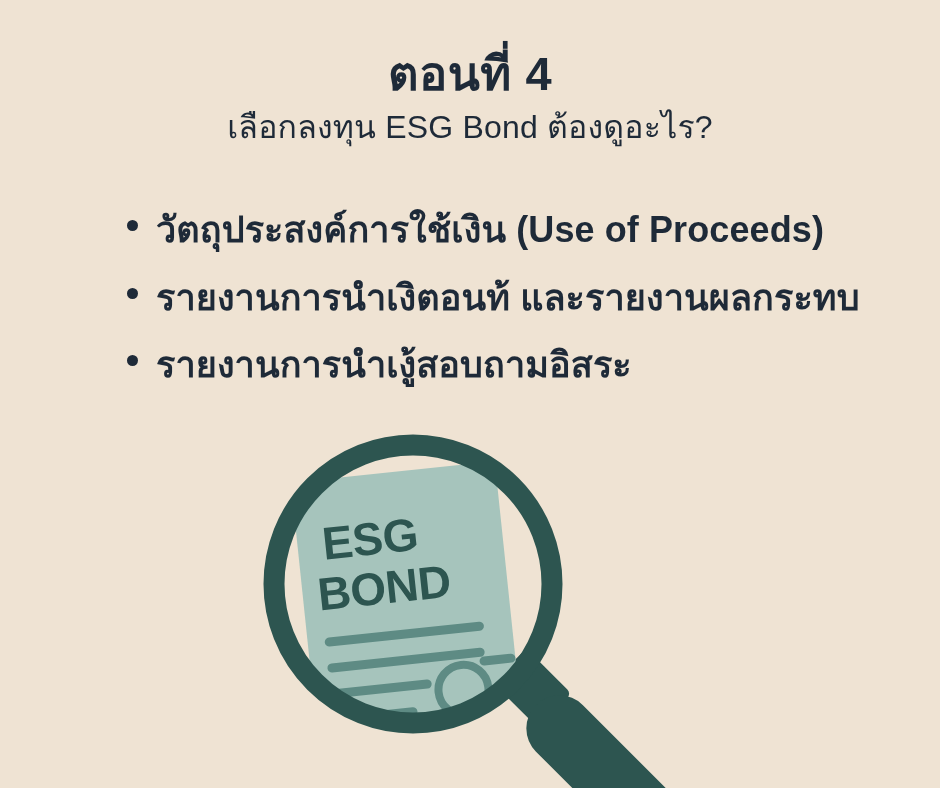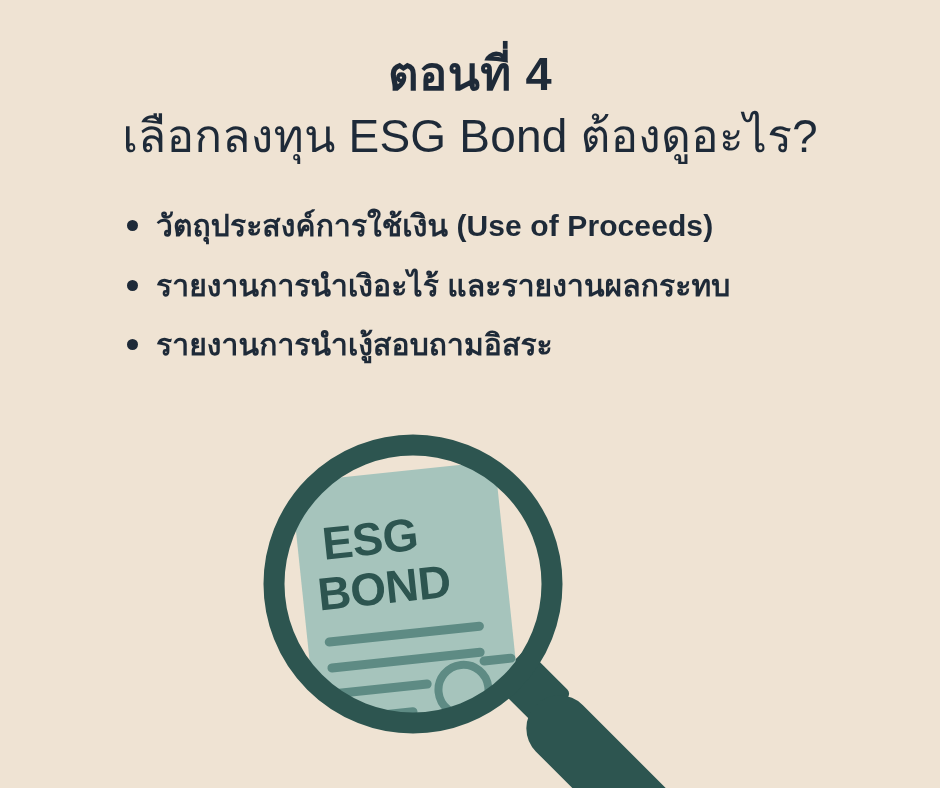--- a/index.html
+++ b/index.html
@@ -31,21 +31,21 @@
   }
   .title-line1 {
     font-size: 47px;
     font-weight: 700;
     color: #1E2A38;
     letter-spacing: 0.5px;
     line-height: 1.18;
     margin: 0;
   }
   .title-line2 {
-    font-size: 46px;
+    font-size: 32px;
     font-weight: 400;
     color: #1E2A38;
     line-height: 1.28;
     margin: 6px 0 6px 0;
     letter-spacing: 0.2px;
   }
 
   
   .bullets {
     position: absolute;
@@ -65,21 +65,21 @@
   .bullet-dot {
     position: absolute;
     left: 9px;
     top: 14px;
     width: 11px;
     height: 11px;
     border-radius: 50%;
     background: #1E2A38;
   }
   .bullet-text {
-    font-size: 30px;
+    font-size: 36px;
     font-weight: 700;
     color: #1E2A38;
     line-height: 1.32;
     letter-spacing: 0.1px;
     display: block;
   }
 
   
   .illustration {
     position: absolute;
@@ -111,21 +111,21 @@
     <div class="title-line2">เลือกลงทุน ESG Bond ต้องดูอะไร?</div>
   </div>
 
   <ul class="bullets">
     <li class="bullet-item">
       <span class="bullet-dot"></span>
       <span class="bullet-text">วัตถุประสงค์การใช้เงิน (Use of Proceeds)</span>
     </li>
     <li class="bullet-item">
       <span class="bullet-dot"></span>
-      <span class="bullet-text">รายงานการนำเงิอะไร้ และรายงานผลกระทบ</span>
+      <span class="bullet-text">รายงานการนำเงิตอนท้ และรายงานผลกระทบ</span>
     </li>
     <li class="bullet-item">
       <span class="bullet-dot"></span>
       <span class="bullet-text">รายงานการนำเงู้สอบถามอิสระ</span>
     </li>
   </ul>
 
   <div class="illustration">
     <svg viewBox="0 0 470 356" xmlns="http://www.w3.org/2000/svg">
       <defs>

